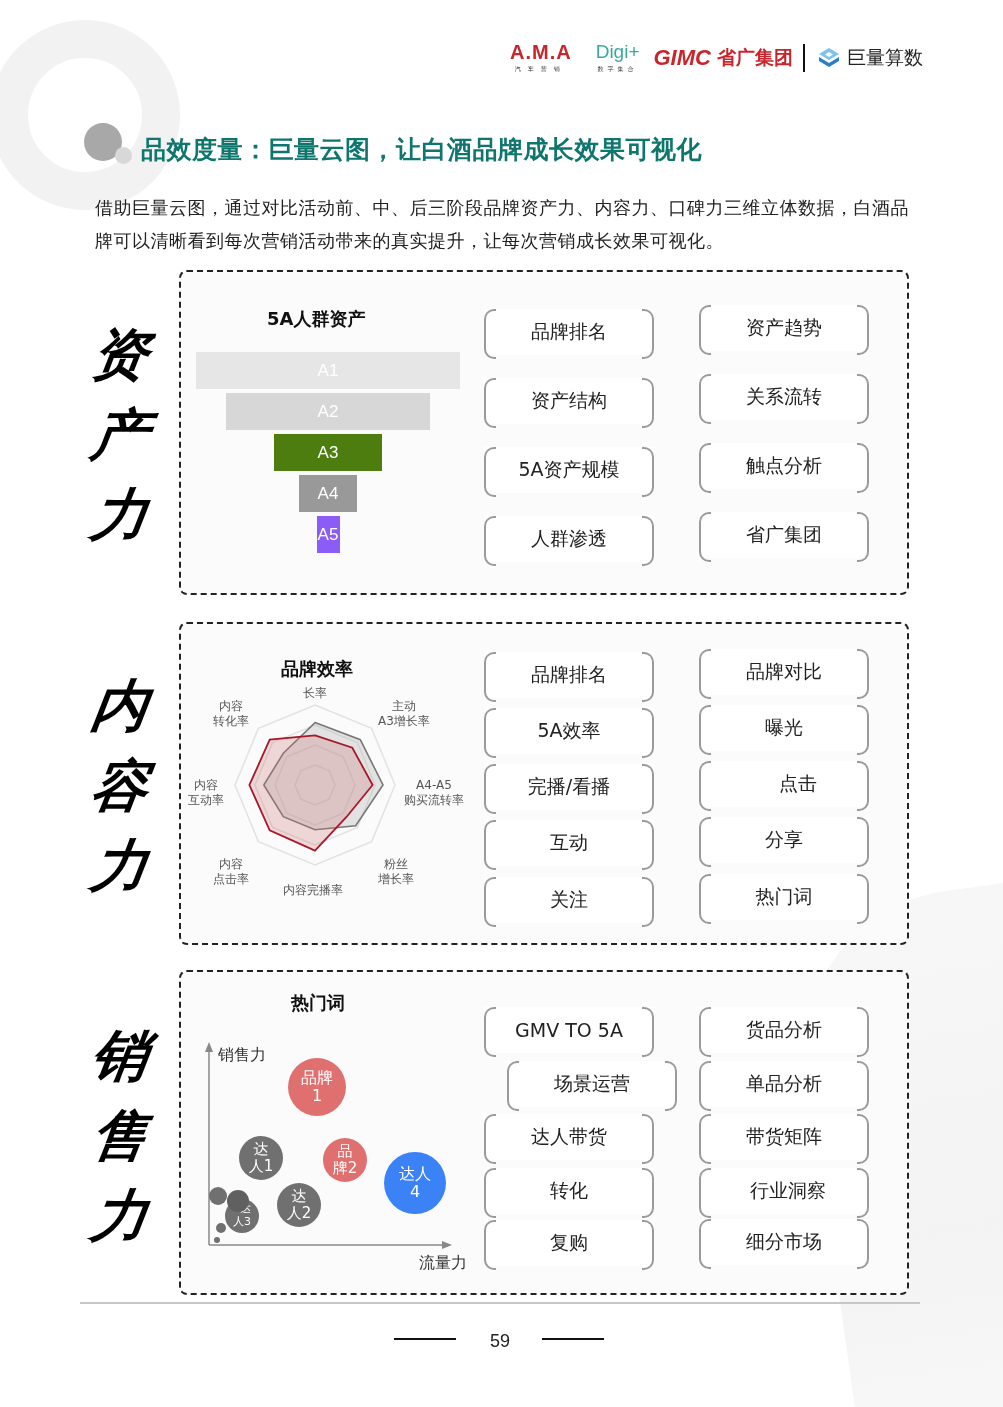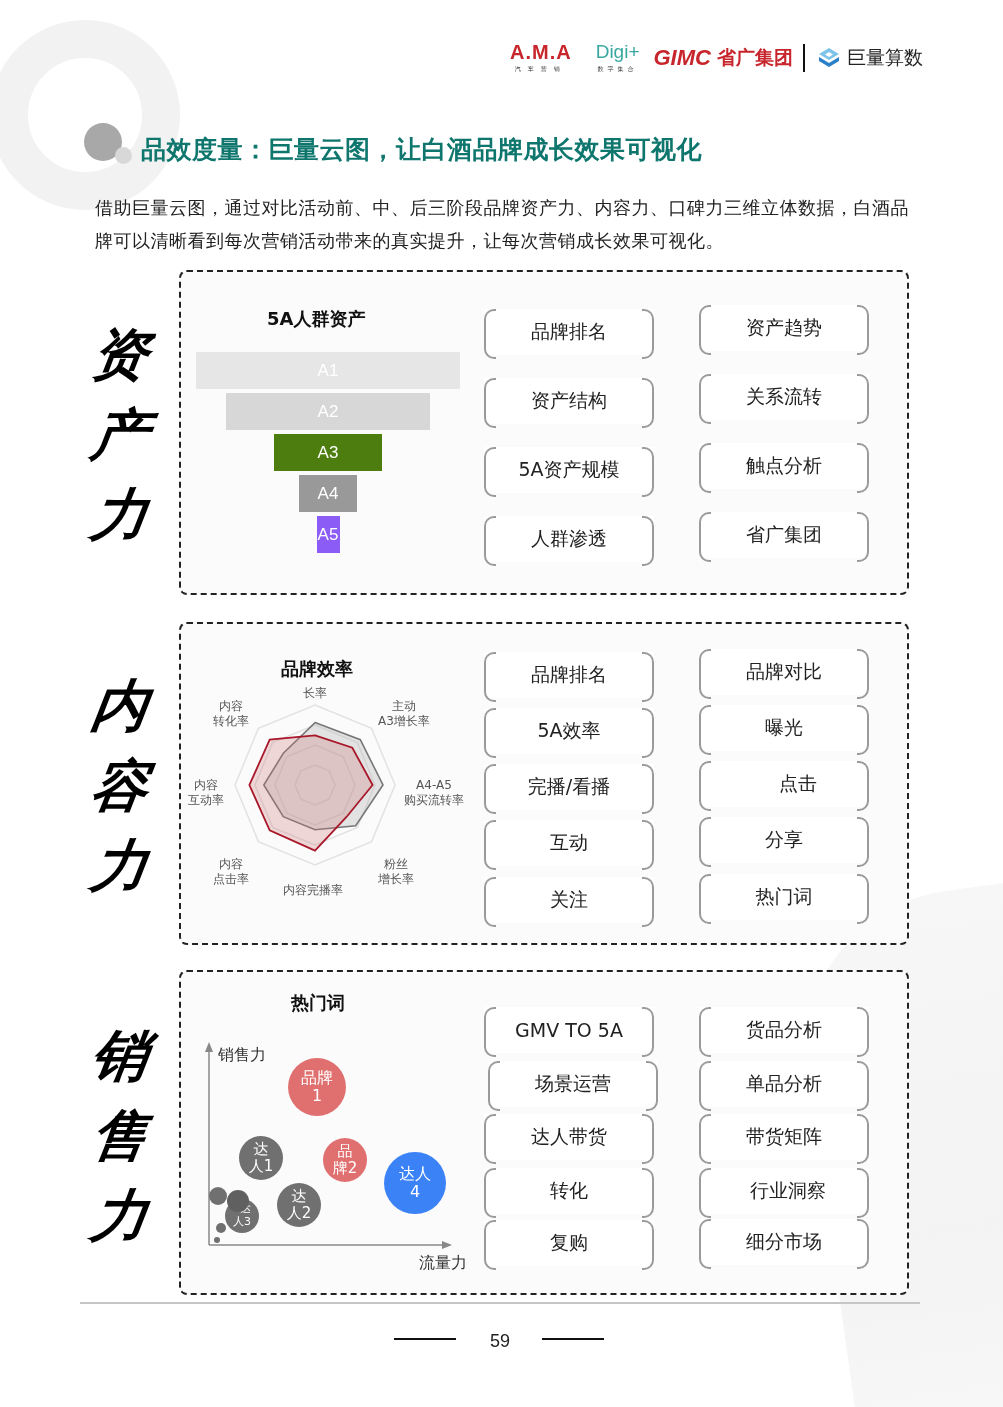--- a/index.html
+++ b/index.html
@@ -251,21 +251,21 @@
     <div class="bubble" style="left: 216px; top: 1223px; height: 10px; width: 10px; background: rgb(112, 112, 112); font-size: 11px;">
       <div></div>
     </div>
     <div class="bubble" style="left: 214px; top: 1237px; height: 6px; width: 6px; background: rgb(112, 112, 112); font-size: 11px;">
       <div></div>
     </div>
   </div>
 
 <div id="tags-2">
     <div class="tag" style="left: 484px; top: 1007px;">GMV TO 5A</div>
-    <div class="tag" style="left: 488px; top: 1061px;">场景运营</div>
+    <div class="tag" style="left: 507px; top: 1061px;">场景运营</div>
     <div class="tag" style="left: 484px; top: 1114px;">达人带货</div>
     <div class="tag" style="left: 484px; top: 1168px;">转化</div>
     <div class="tag" style="left: 484px; top: 1220px;">复购</div>
     <div class="tag" style="left: 699px; top: 1007px;">货品分析</div>
     <div class="tag" style="left: 699px; top: 1061px;">单品分析</div>
     <div class="tag" style="left: 699px; top: 1114px;">带货矩阵</div>
     <div class="tag" style="left: 699px; top: 1168px; padding-left: 8px;">行业洞察</div>
     <div class="tag" style="left: 699px; top: 1219px;">细分市场</div>
   </div>
 

